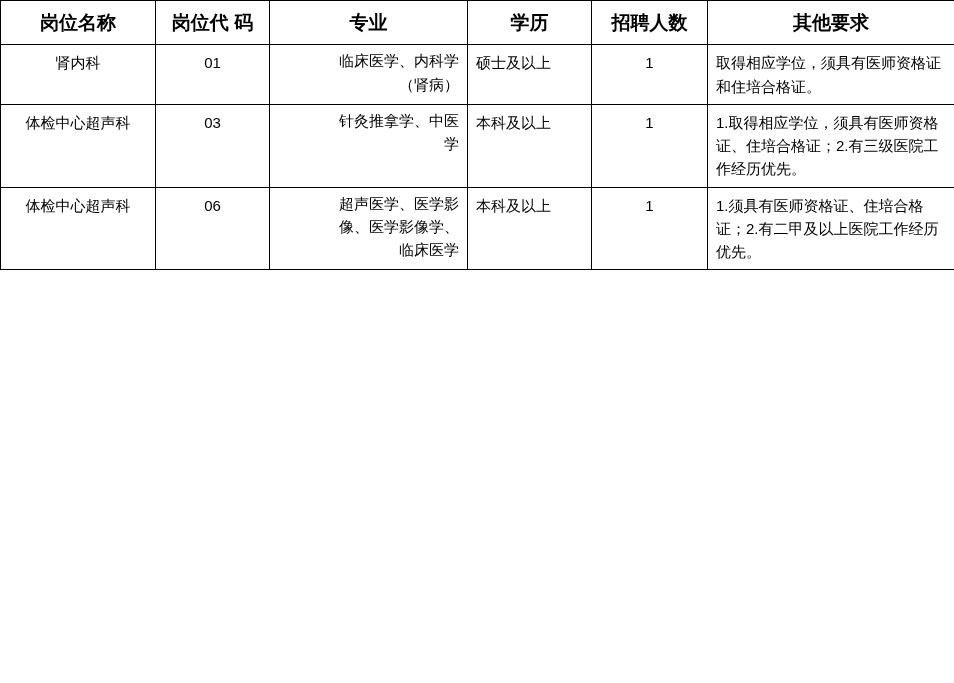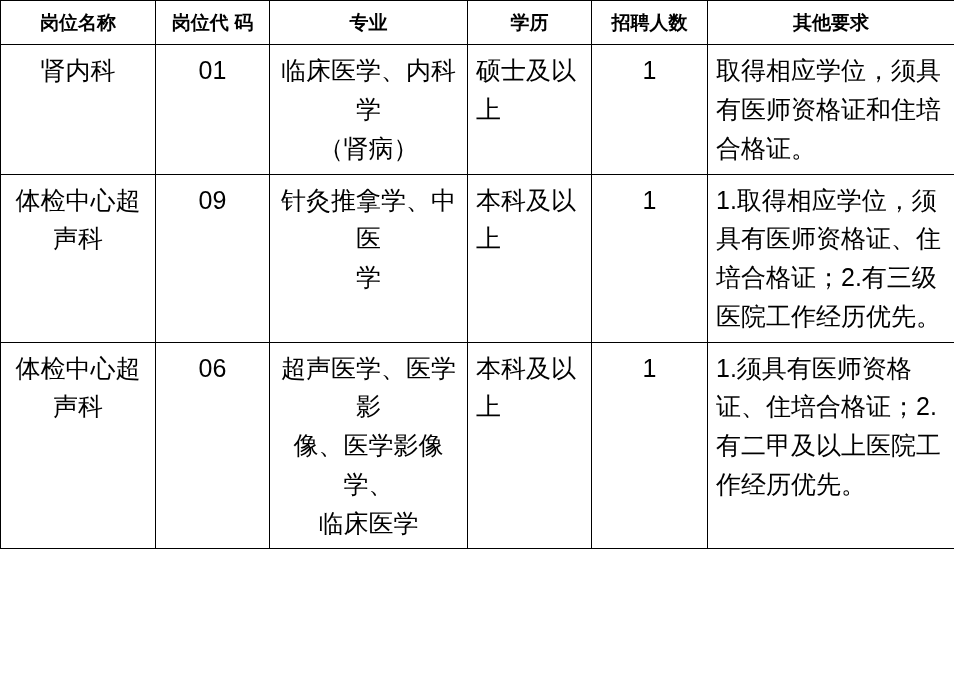--- a/index.html
+++ b/index.html
@@ -18,21 +18,21 @@
     width: 812px;
   }
   table.job-table {
     border-collapse: collapse;
     width: 954px;
     table-layout: fixed;
   }
   table.job-table td, table.job-table th {
     border: 1px solid #000000;
     vertical-align: top;
-    font-size: 25px;
+    font-size: 15px;
     line-height: 1.55;
     padding: 6px 8px;
   }
   table.job-table thead th {
     text-align: center;
     font-weight: bold;
     font-size: 19px;
     padding: 7px 4px;
     vertical-align: middle;
     white-space: nowrap;
@@ -40,21 +40,21 @@
   
   col.c-name  { width: 155px; }
   col.c-code  { width: 114px; }
   col.c-major { width: 198px; }
   col.c-edu   { width: 124px; }
   col.c-count { width: 116px; }
   col.c-other { width: 247px; }
 
   td.cell-name  { text-align: center; }
   td.cell-code  { text-align: center; }
-  td.cell-major { text-align: center; }
+  td.cell-major { text-align: right; font-family: Liberation Mono, monospace; }
   td.cell-edu   { }
   td.cell-count { text-align: center; }
   td.cell-other { text-align: left; }
 
   .cell-inner {
     display: block;
     white-space: pre-line;
   }
 </style>
 </head>
@@ -100,21 +100,21 @@
           </td>
         <td class="cell-other">
             <span class="cell-inner">取得相应学位，须具有医师资格证和住培合格证。</span>
           </td>
       </tr>
       <tr>
         <td class="cell-name">
             <span class="cell-inner">体检中心超声科</span>
           </td>
         <td class="cell-code">
-            <span class="cell-inner">09</span>
+            <span class="cell-inner">03</span>
           </td>
         <td class="cell-major">
             <span class="cell-inner">针灸推拿学、中医
 学</span>
           </td>
         <td class="cell-edu">
             <span class="cell-inner">本科及以上</span>
           </td>
         <td class="cell-count">
             <span class="cell-inner">1</span>

